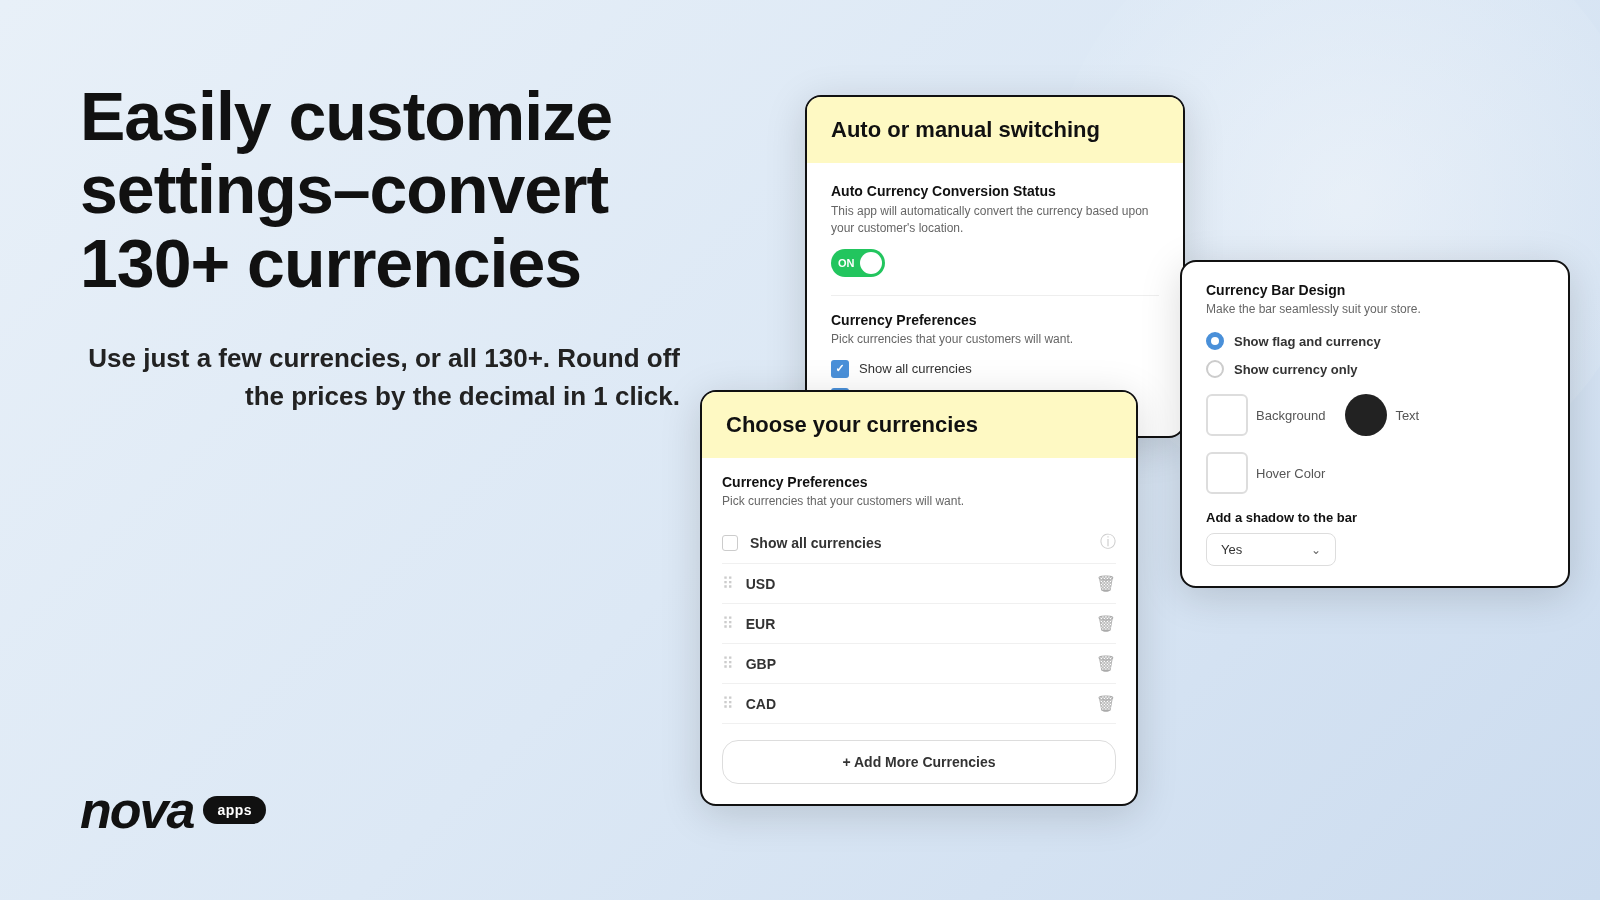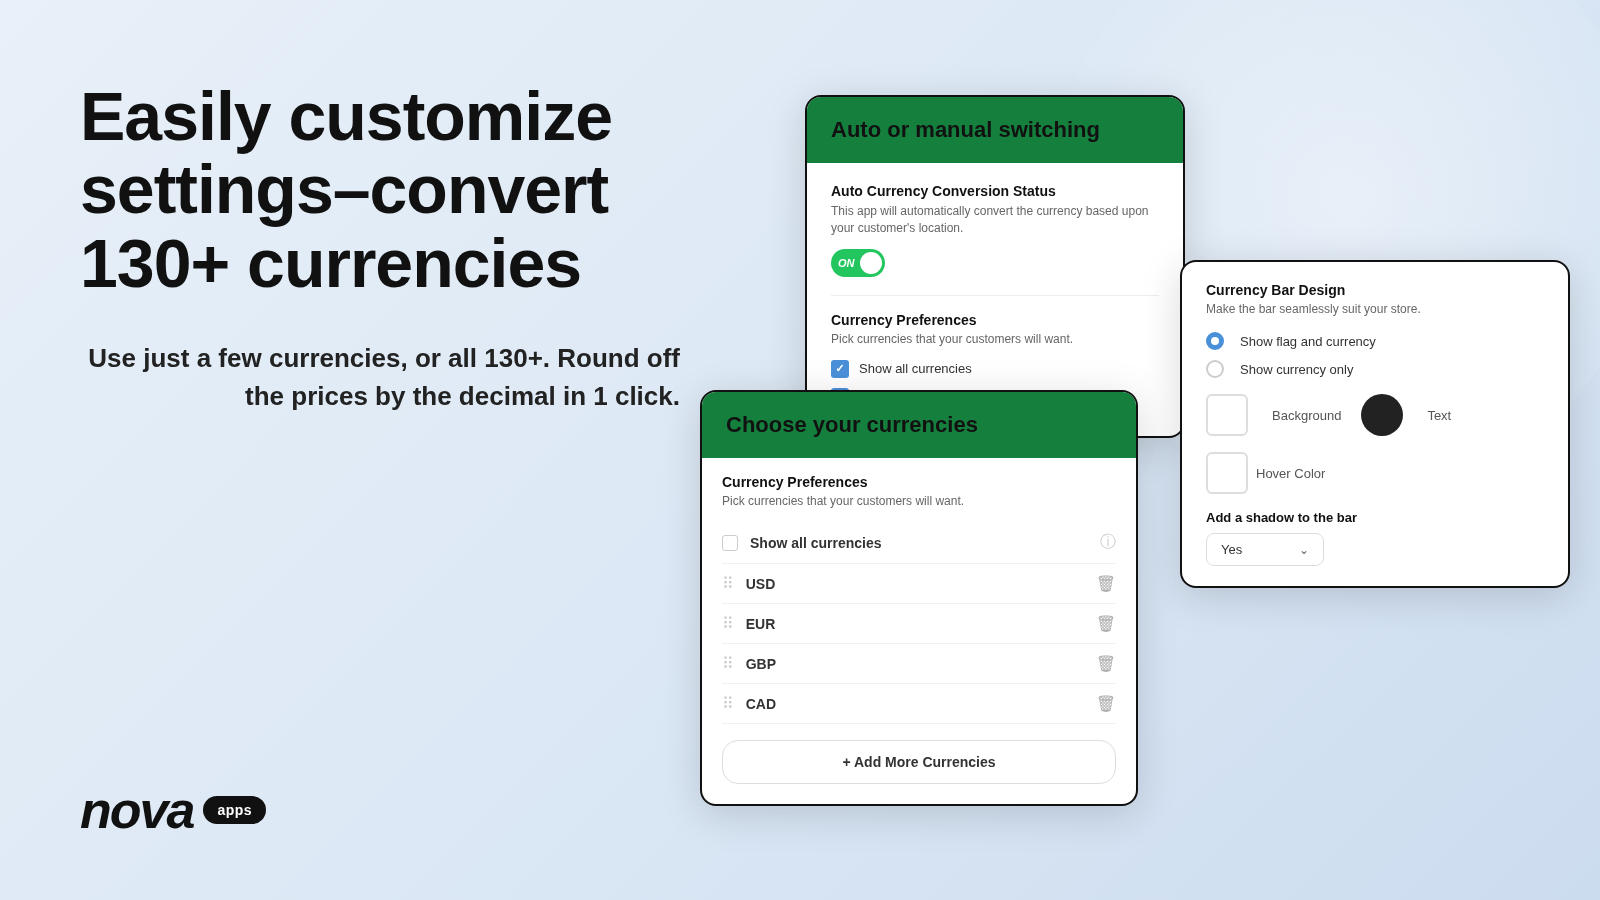--- a/index.html
+++ b/index.html
@@ -95,21 +95,21 @@
       left: 105px;
       width: 380px;
       background: #fff;
       border-radius: 16px;
       overflow: hidden;
       box-shadow: 0 8px 40px rgba(0,0,0,0.15);
       border: 2px solid #111;
     }
 
     .card-header-yellow {
-      background: #15803d;
+      background: #fef9c3;
       padding: 20px 24px;
     }
 
     .card-header-yellow h2 {
       font-size: 22px;
       font-weight: 800;
       color: #111;
     }
 
     .card-body {
@@ -130,21 +130,20 @@
     .setting-desc {
       font-size: 12px;
       color: #666;
       line-height: 1.4;
       margin-bottom: 12px;
     }
 
     .toggle-container {
       display: flex;
       align-items: center;
-      font-style: italic;
     }
 
     .toggle {
       background: #22c55e;
       border-radius: 20px;
       width: 54px;
       height: 28px;
       display: flex;
       align-items: center;
       padding: 3px;
@@ -327,22 +326,23 @@
 
     .design-section-desc {
       font-size: 12px;
       color: #666;
       margin-bottom: 16px;
     }
 
     .radio-item {
       display: flex;
       align-items: center;
-      gap: 16px;
+      gap: 10px;
       margin-bottom: 10px;
+      font-weight: bold;
     }
 
     .radio-filled {
       width: 18px;
       height: 18px;
       border-radius: 50%;
       background: #4a90d9;
       border: 2px solid #4a90d9;
       flex-shrink: 0;
       position: relative;
@@ -397,21 +397,20 @@
     .color-box-dark {
       width: 42px;
       height: 42px;
       border-radius: 50%;
       background: #222;
     }
 
     .color-label {
       font-size: 13px;
       color: #555;
-      margin-left: 16px;
     }
 
     .hover-row {
       display: flex;
       align-items: center;
       gap: 8px;
       margin-bottom: 16px;
     }
 
     .hover-box {
@@ -435,21 +434,21 @@
       margin-bottom: 8px;
     }
 
     .shadow-select {
       display: flex;
       align-items: center;
       justify-content: space-between;
       border: 1.5px solid #ddd;
       border-radius: 8px;
       padding: 8px 14px;
-      width: 118px;
+      width: 130px;
     }
 
     .shadow-select-value {
       font-size: 13px;
       color: #333;
     }
 
     .shadow-select-arrow {
       color: #666;
       font-size: 12px;

